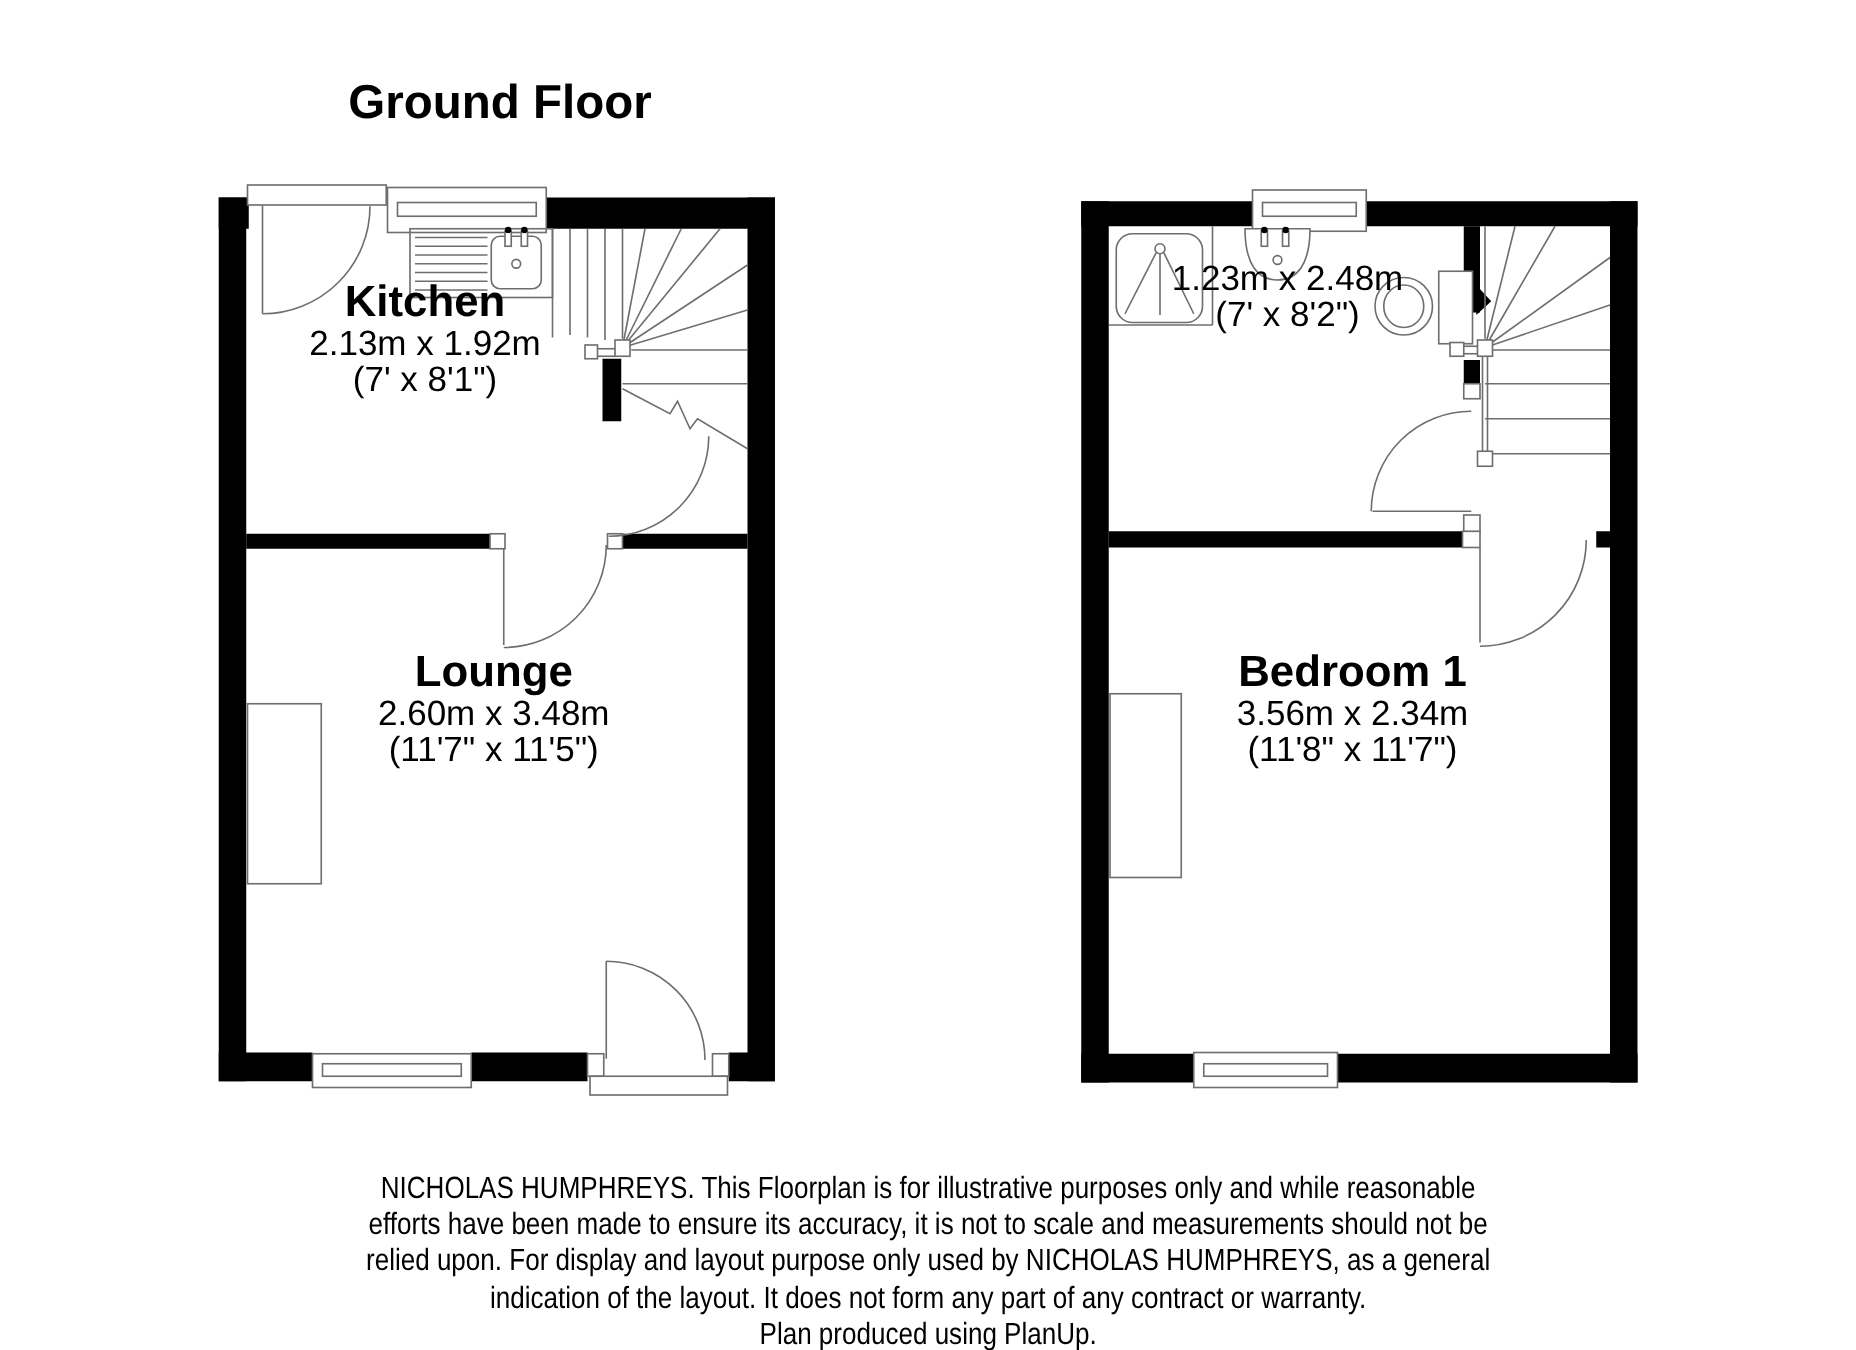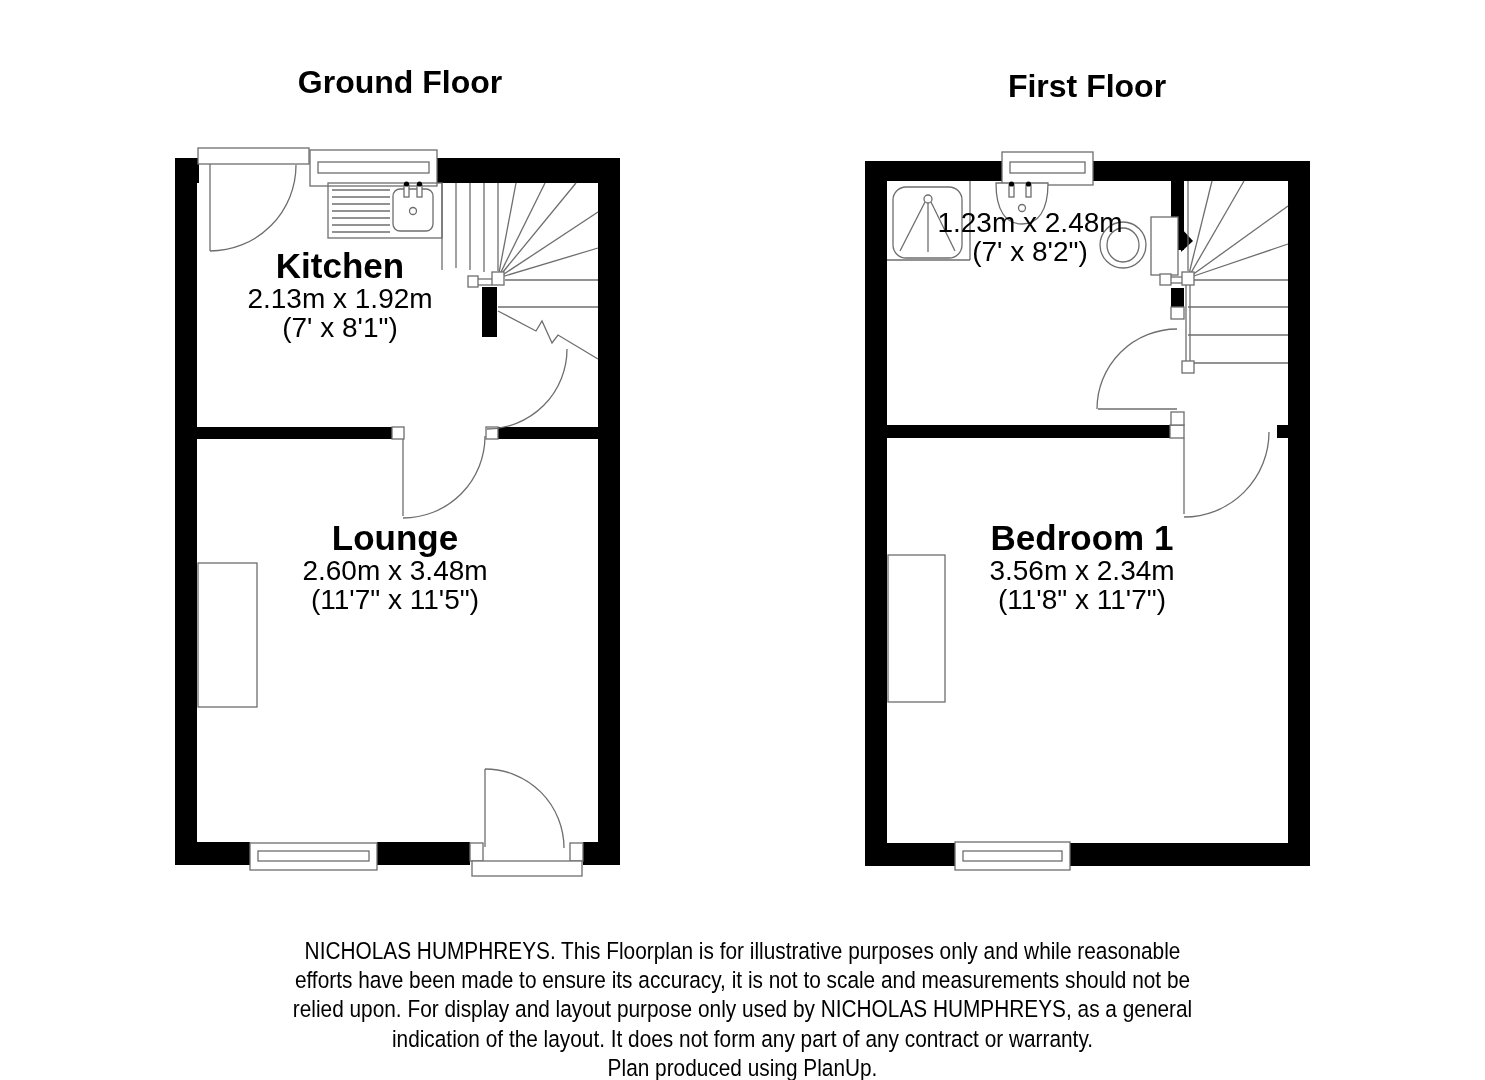--- a/index.html
+++ b/index.html
@@ -3,21 +3,21 @@
 <meta charset="utf-8">
 <style>
   html,body{margin:0;padding:0;background:#ffffff;}
   .canvas{
     position:relative;width:1485px;height:1080px;background:#ffffff;
     font-family:"Liberation Sans", sans-serif;color:#000;overflow:hidden;
   }
   svg.plan{position:absolute;left:0;top:0;width:1485px;height:1080px;}
   .floor-title{
     position:absolute;transform:translateX(-50%);
-    font-size:32px;font-weight:bold;line-height:40px;white-space:nowrap;
+    font-size:38px;font-weight:bold;line-height:40px;white-space:nowrap;
   }
   .room-label{position:absolute;transform:translateX(-50%);text-align:center;}
   .room-name{font-size:35px;font-weight:bold;line-height:36px;white-space:nowrap;}
   .room-name.wrap{white-space:normal;width:190px;margin:0 auto;line-height:45px;}
   .room-dims{font-size:28px;line-height:29px;white-space:nowrap;}
   .room-dims.tight{margin-top:-14px;}
   .disclaimer{
     position:absolute;left:0;top:936px;width:1485px;text-align:center;
     font-size:24.5px;line-height:29.2px;transform:scaleX(0.85);transform-origin:50% 0;
   }
@@ -213,23 +213,22 @@
       <g>
         <rect class="thinfill" x="955" y="842" width="115" height="28"></rect>
         <rect class="thinfill" x="963" y="851" width="99" height="10"></rect>
       </g>
 
       <rect class="thin" x="888" y="555" width="57" height="147"></rect>
     </g>
   </svg>
 
   <div class="floor-title" style="left:400px;top:62px;">Ground Floor</div>
-  <div class="floor-title" style="left:1087px;top:66px;">First Floor</div>
-
-  <div class="room-label" style="left:340px;top:224px;margin-top:24px;">
+
+  <div class="room-label" style="left:340px;top:224px;">
     <div class="room-name">Kitchen</div>
     <div class="room-dims">2.13m x 1.92m</div>
     <div class="room-dims">(7' x 8'1")</div>
   </div>
 
   <div class="room-label" style="left:395px;top:520px;">
     <div class="room-name">Lounge</div>
     <div class="room-dims">2.60m x 3.48m</div>
     <div class="room-dims">(11'7" x 11'5")</div>
   </div>

